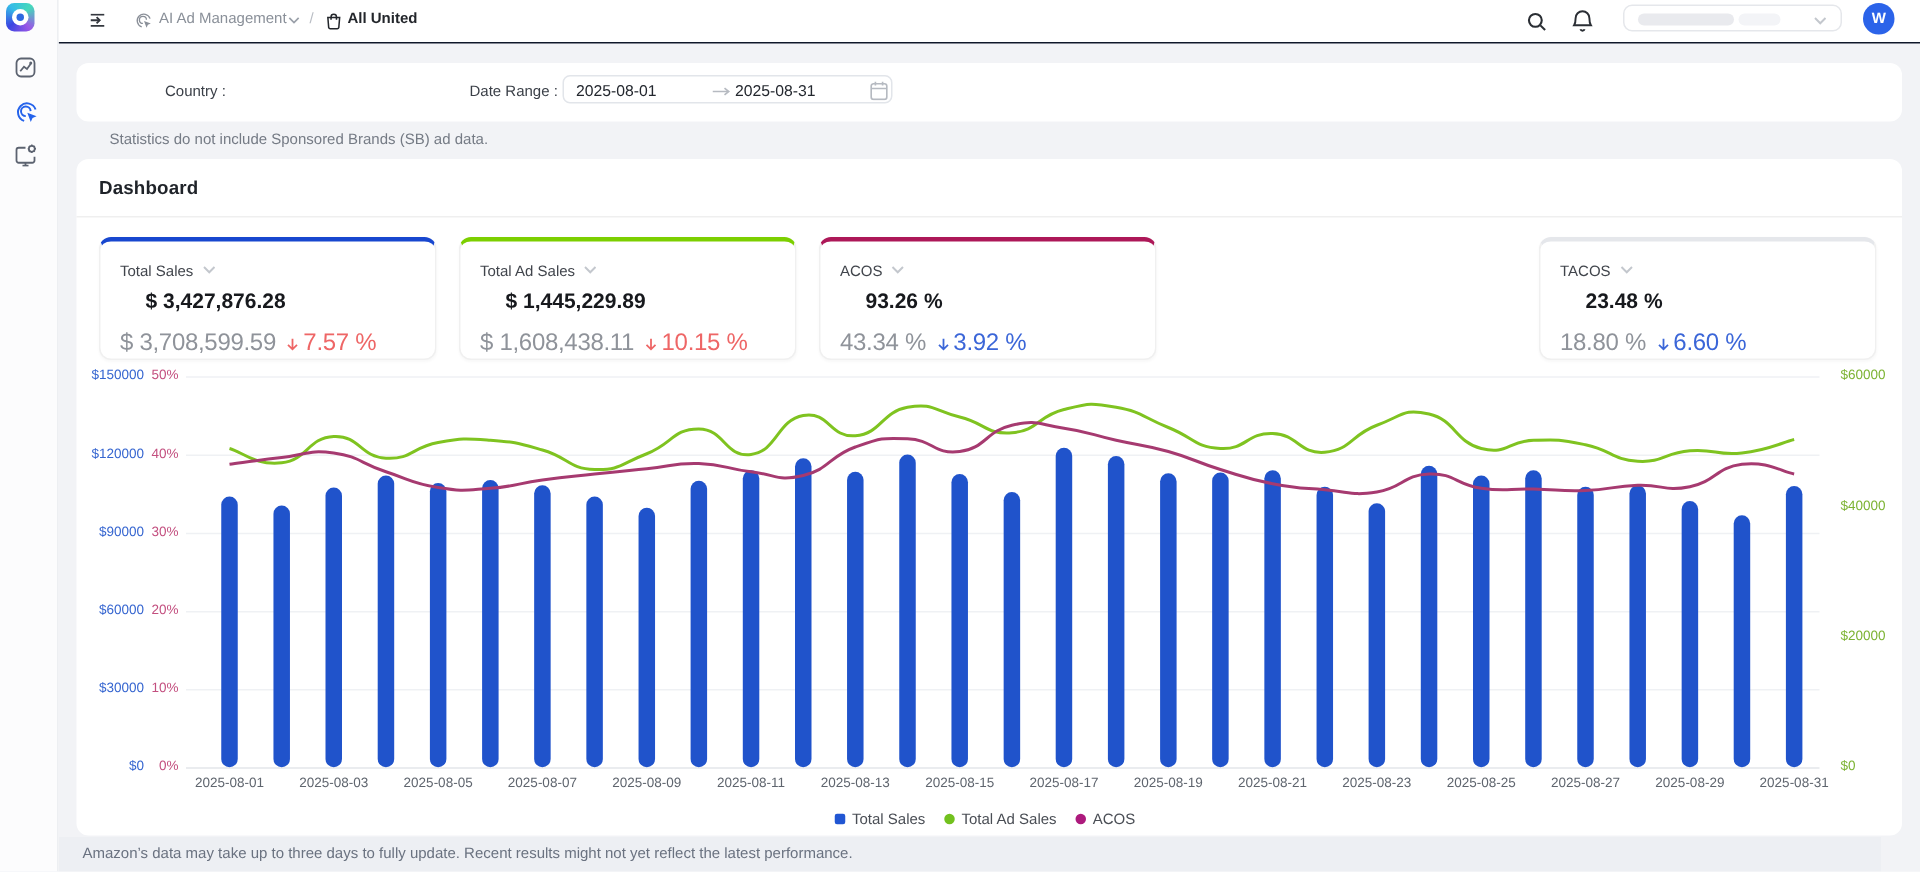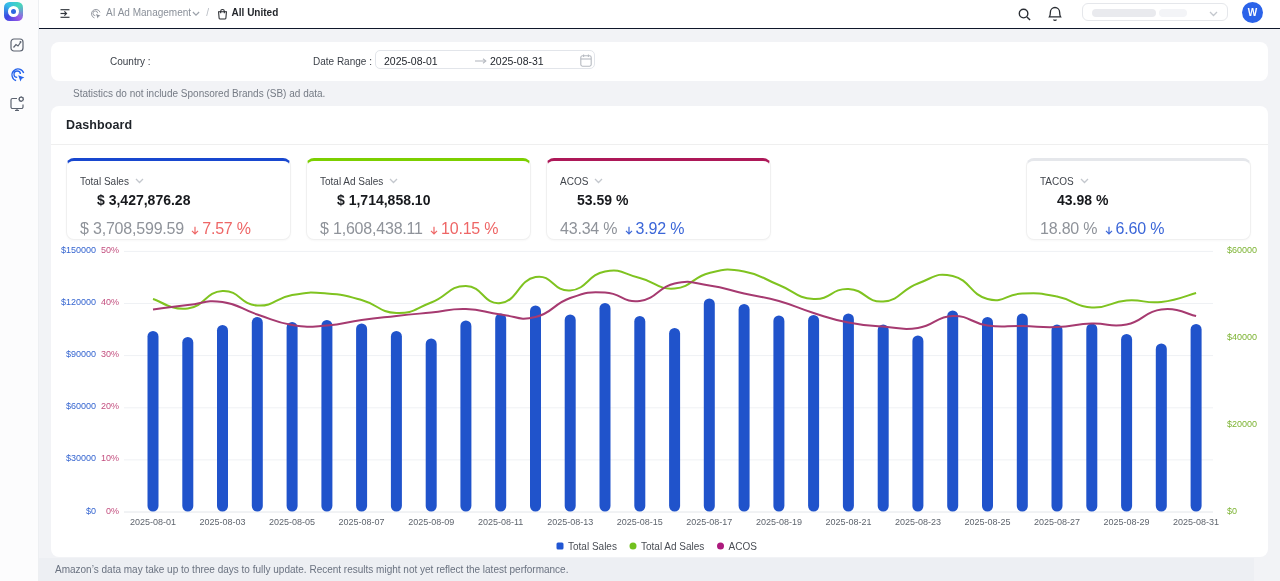--- a/index.html
+++ b/index.html
@@ -142,39 +142,39 @@
         </svg></span>
     <span class="v">$ 3,427,876.28</span>
     <span class="s">$ 3,708,599.59 <span class="chg red"><svg width="8" height="9" viewBox="0 0 8 9" style="vertical-align:-1px;margin-right:3px">
             <path d="M4 0.8 V7.6 M1 4.9 L4 7.9 L7 4.9" stroke="currentColor" stroke-width="1.2" fill="none"></path>
           </svg>7.57 %</span></span>
   </div>
   <div class="scard" style="left:255px;border-top-color:#7ccf00;">
     <span class="t">Total Ad Sales<svg width="9" height="6" viewBox="0 0 9 6" fill="none" stroke="#c3c7cd" stroke-width="1.3">
           <path d="M1 1 L4.5 4.5 L8 1"></path>
         </svg></span>
-    <span class="v">$ 1,714,858.10</span>
+    <span class="v">$ 1,445,229.89</span>
     <span class="s">$ 1,608,438.11 <span class="chg red"><svg width="8" height="9" viewBox="0 0 8 9" style="vertical-align:-1px;margin-right:3px">
             <path d="M4 0.8 V7.6 M1 4.9 L4 7.9 L7 4.9" stroke="currentColor" stroke-width="1.2" fill="none"></path>
           </svg>10.15 %</span></span>
   </div>
   <div class="scard" style="left:495px;border-top-color:#ad1858;">
     <span class="t">ACOS<svg width="9" height="6" viewBox="0 0 9 6" fill="none" stroke="#c3c7cd" stroke-width="1.3">
           <path d="M1 1 L4.5 4.5 L8 1"></path>
         </svg></span>
-    <span class="v">53.59 %</span>
+    <span class="v">93.26 %</span>
     <span class="s">43.34 % <span class="chg blu"><svg width="8" height="9" viewBox="0 0 8 9" style="vertical-align:-1px;margin-right:3px">
             <path d="M4 0.8 V7.6 M1 4.9 L4 7.9 L7 4.9" stroke="currentColor" stroke-width="1.2" fill="none"></path>
           </svg>3.92 %</span></span>
   </div>
   <div class="scard" style="left:975px;border-top-color:#e5e7eb;">
     <span class="t">TACOS<svg width="9" height="6" viewBox="0 0 9 6" fill="none" stroke="#c3c7cd" stroke-width="1.3">
           <path d="M1 1 L4.5 4.5 L8 1"></path>
         </svg></span>
-    <span class="v">43.98 %</span>
+    <span class="v">23.48 %</span>
     <span class="s">18.80 % <span class="chg blu"><svg width="8" height="9" viewBox="0 0 8 9" style="vertical-align:-1px;margin-right:3px">
             <path d="M4 0.8 V7.6 M1 4.9 L4 7.9 L7 4.9" stroke="currentColor" stroke-width="1.2" fill="none"></path>
           </svg>6.60 %</span></span>
   </div>
 </div>
 <svg class="abs" style="left:0;top:0;z-index:3" width="1280" height="581" viewBox="0 0 1280 581" fill="none">
 <path d="M124 251.4 H1213" stroke="#eff1f4" stroke-width="1"></path>
 <path d="M124 303.5 H1213" stroke="#eff1f4" stroke-width="1"></path>
 <path d="M124 355.6 H1213" stroke="#eff1f4" stroke-width="1"></path>
 <path d="M124 407.8 H1213" stroke="#eff1f4" stroke-width="1"></path>

